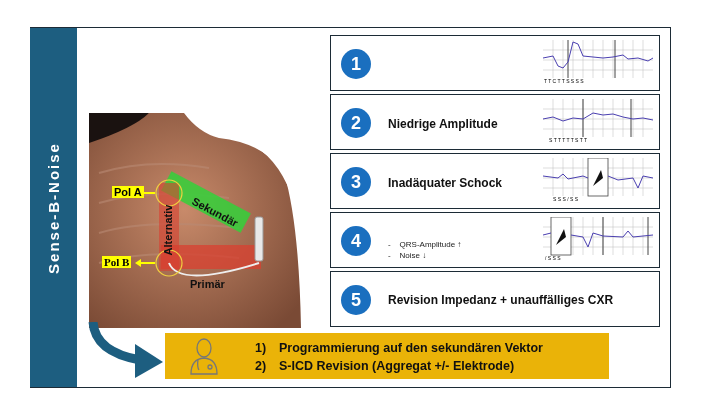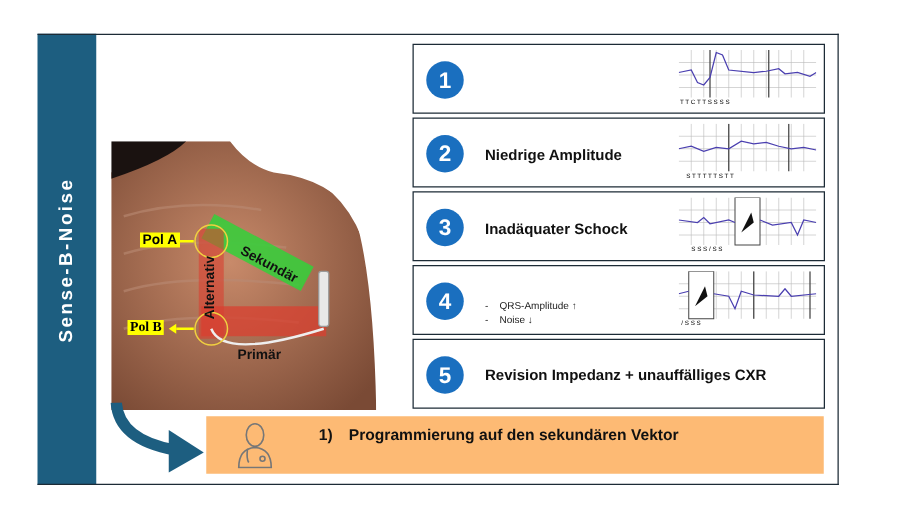--- a/index.html
+++ b/index.html
@@ -6,21 +6,21 @@
   body{width:720px;height:405px;position:relative;overflow:hidden;font-family:"Liberation Sans",sans-serif;}
   .frame{position:absolute;left:30px;top:27px;width:641px;height:361px;border-top:1px solid #1c2b36;border-right:1px solid #1c2b36;border-bottom:1px solid #1c2b36;box-sizing:border-box;}
   .band{position:absolute;left:30px;top:27px;width:47px;height:361px;background:#1d5e80;}
   .band-title{position:absolute;left:53px;top:208px;transform:translate(-50%,-50%) rotate(-90deg);white-space:nowrap;color:#fff;font-weight:bold;font-size:15px;letter-spacing:2px;}
   .torso{position:absolute;left:89px;top:113px;width:212px;height:215px;}
   .card{position:absolute;left:330px;width:330px;border:1px solid #1c2b36;background:#fff;box-sizing:border-box;}
   .num{position:absolute;left:10px;width:30px;height:30px;border-radius:50%;background:#1a6fbf;color:#fff;font-weight:bold;font-size:18px;display:flex;align-items:center;justify-content:center;}
   .lbl{position:absolute;left:57px;font-weight:bold;font-size:12px;color:#111;}
   .ecg{position:absolute;width:110px;height:44px;}
   .subl{position:absolute;left:57px;font-size:8px;color:#222;}
-  .bottom{position:absolute;left:165px;top:333px;width:494px;height:46px;background:#fdba74;}
+  .bottom{position:absolute;left:165px;top:333px;width:444px;height:46px;background:#eab308;}
   .btxt{position:absolute;left:90px;font-weight:bold;font-size:12.5px;color:#111;}
   .btxt .n{display:inline-block;width:24px;}
 </style>
 </head>
 <body>
 
 <div class="band"></div>
 <div class="band-title">Sense-B-Noise</div>
 <div class="frame"></div>
 
@@ -126,13 +126,14 @@
 <div class="bottom">
   <svg style="position:absolute;left:22px;top:4px;" width="34" height="38" viewBox="0 0 34 38">
     <g stroke="#777" stroke-width="1.3" fill="none">
       <ellipse cx="17" cy="11" rx="7" ry="9"></ellipse>
       <path d="M4 37 Q4 22 17 21 Q30 22 30 37 Z"></path>
       <path d="M11 22 Q10 30 12 33"></path>
         <circle cx="23" cy="30" r="2"></circle>
     </g>
   </svg>
   <div class="btxt" style="top:8px;"><span class="n">1)</span><span>Programmierung auf den sekundären  Vektor</span></div>
+  <div class="btxt" style="top:26px;"><span class="n">2)</span><span>S-ICD Revision (Aggregat +/- Elektrode)</span></div>
 </div>
 
 </body></html>

